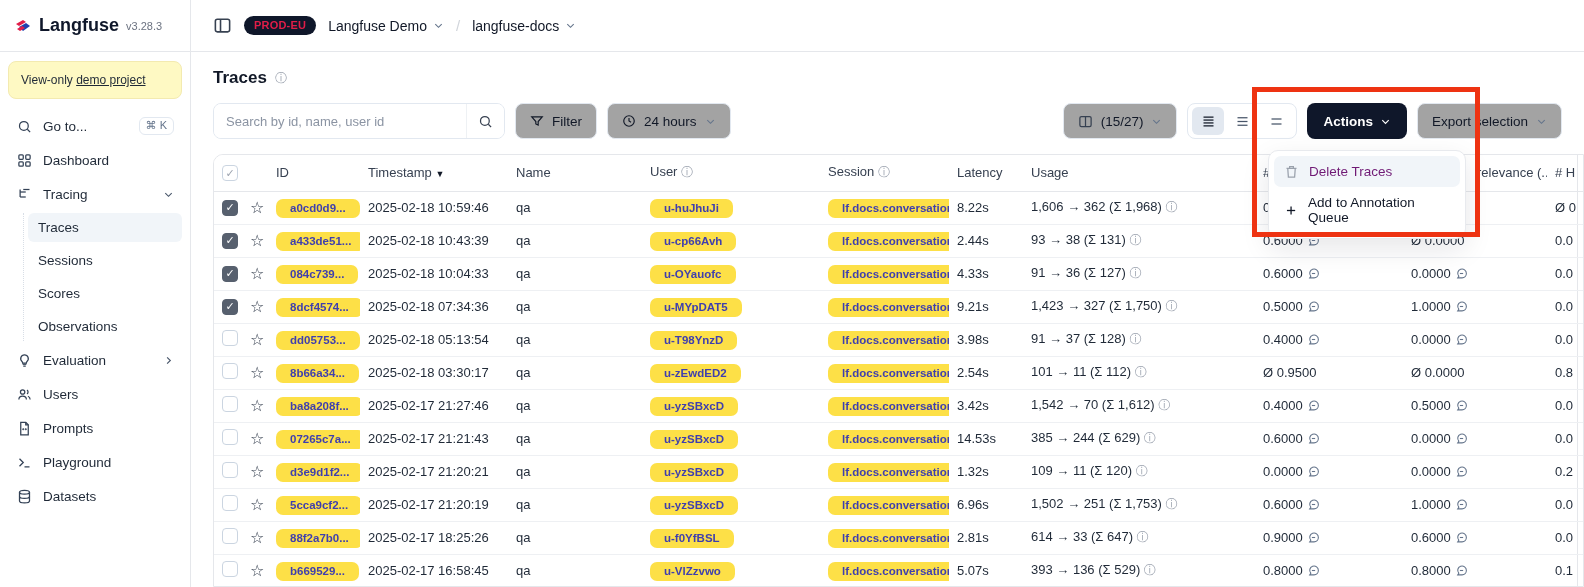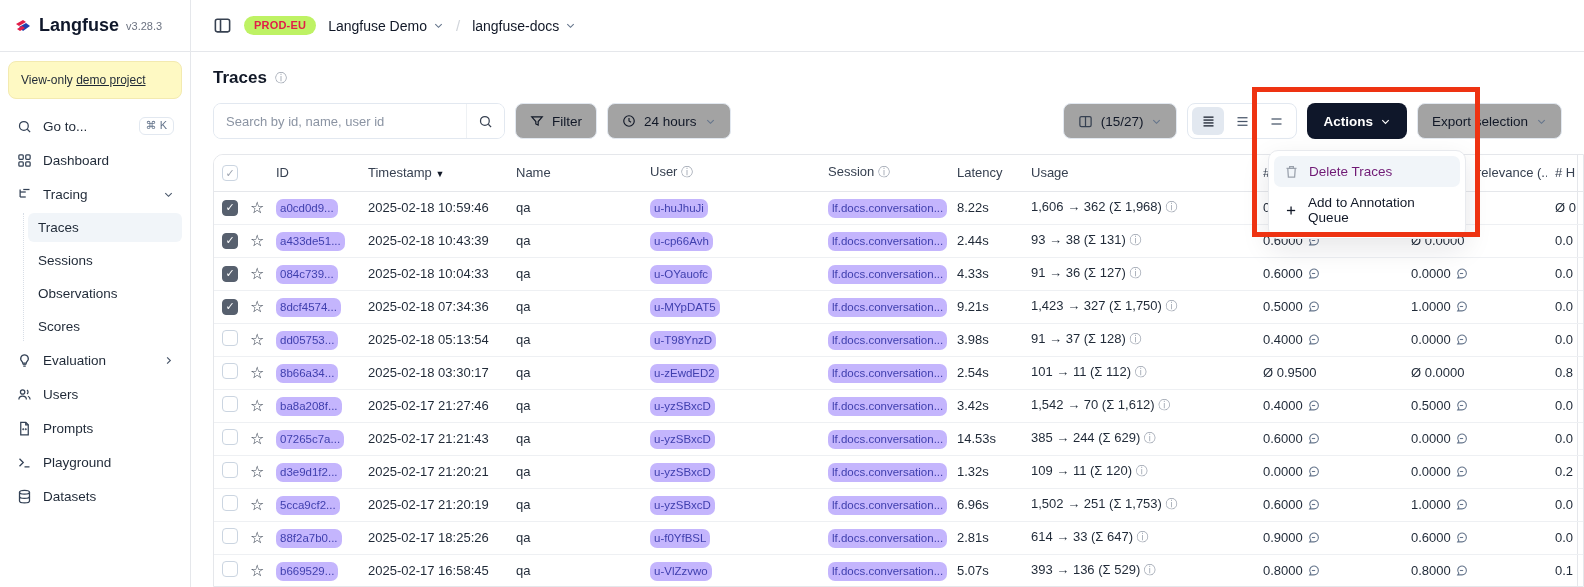--- a/index.html
+++ b/index.html
@@ -23,21 +23,21 @@
   .nav-item .ic { width:17px; display:flex; justify-content:center; color:#334155; }
   .nav-item kbd { margin-left:auto; border:1px solid #e2e8f0; border-radius:6px; padding:1px 6px 2px; font-size:11px; color:#64748b; font-family:inherit; background:#fff; }
   .nav-item .chev { margin-left:auto; color:#475569; display:flex; }
   .sub { margin-left:15px; border-left:1px dotted #d8dee6; padding-left:4px; }
   .sub .nav-item { height:29px; padding:0 10px; }
   .nav-item.active { background:#f1f5f9; }
 
   
   .main { flex:1; display:flex; flex-direction:column; min-width:0; }
   .topbar { height:52px; flex:0 0 52px; border-bottom:1px solid #e5e7eb; display:flex; align-items:center; gap:12px; padding:0 22px; }
-  .env-badge { background:#bef264; color:#e11d48; font-size:11px; font-weight:700; padding:3px 10px 4px; border-radius:999px; letter-spacing:.2px; }
+  .env-badge { background:#0f172a; color:#e11d48; font-size:11px; font-weight:700; padding:3px 10px 4px; border-radius:999px; letter-spacing:.2px; }
   .crumb { display:flex; align-items:center; gap:6px; font-size:14px; font-weight:500; color:#111827; cursor:pointer; }
   .crumb-sep { color:#d1d5db; font-size:15px; }
   .icon-btn { display:flex; align-items:center; justify-content:center; color:#374151; cursor:pointer; }
 
   .page-head { padding:16px 22px 10px; display:flex; align-items:center; gap:8px; }
   .page-title { font-size:17px; font-weight:700; color:#111827; }
   .info { color:#9ca3af; font-size:12px; }
 
   .toolbar { display:flex; align-items:center; gap:10px; padding:2px 22px 0; height:44px;justify-content:center; }
   .search { display:flex; width:292px; height:36px; border:1px solid #e2e8f0; border-radius:8px; background:#fff; overflow:hidden; }
@@ -50,21 +50,21 @@
   .seg .seg-btn { width:32px; height:28px; border:0; background:transparent; border-radius:6px; display:flex; align-items:center; justify-content:center; cursor:pointer; }
   .seg .seg-btn.on { background:#e2e8f0; }
   .btn-primary { height:36px; border:0; border-radius:8px; background:#0f172a; color:#fff; display:inline-flex; align-items:center; gap:7px; padding:0 16px; font-size:13.5px; font-weight:600; cursor:pointer; font-family:inherit; }
 
   
   .table-wrap { margin:12px 0 0 22px; border:1px solid #e5e7eb; border-radius:10px 0 0 0; overflow:hidden; flex:1; }
   table { border-collapse:collapse; table-layout:fixed; width:1409px; font-size:13px; }
   thead th { height:36px; font-weight:500; color:#374151; text-align:left; padding:0 8px; border-bottom:1px solid #e5e7eb; white-space:nowrap; overflow:hidden; background:#fff; }
   tbody td { height:33px; padding:0 8px; border-bottom:1px solid #eef0f3; white-space:nowrap; overflow:hidden; color:#1f2937; background:#fff; }
   td.extra, th.extra { border-left:1px solid #e5e7eb; }
-  .chip { background:#c4b5fd; color:#3f3fae; font-weight:400; font-size:11.5px; padding:3px 4px 4px; border-radius:7px; cursor:pointer; }
+  .chip { background:#fde047; color:#3f3fae; font-weight:700; font-size:11.5px; padding:3px 14px 4px; border-radius:7px; cursor:pointer; }
   .cb { width:16px; height:16px; border-radius:4px; border:1px solid #cbd5e1; background:#fff; display:inline-flex; align-items:center; justify-content:center; font-size:11px; line-height:1; cursor:pointer; color:#9ca3af; }
   .cb.checked { background:#57606e; border-color:#57606e; color:#fff; }
   .star { font-size:16px; color:#374151; cursor:pointer; }
   .sort { font-size:9px; color:#111827; }
   .score-cell { display:inline-flex; align-items:center; gap:4px; }
 
   
   .dropdown { position:absolute; left:1268px; top:150px; width:198px; background:#fff; border:1px solid #e8eaee; border-radius:10px; box-shadow:0 10px 28px rgba(15,23,42,.10); padding:5px; z-index:40; }
   .menu-item { display:flex; align-items:center; gap:10px; padding:8px 10px; border-radius:7px; font-size:13.5px; color:#111827; font-weight:500; cursor:pointer; }
   .menu-item.disabled { background:#f1f5f9; color:#701a75; font-weight:400; }
@@ -136,24 +136,24 @@
       </div>
 
       <div class="sub" id="tracing-sub">
           <div class="nav-item active">
             <span>Traces</span>
           </div>
           <div class="nav-item">
             <span>Sessions</span>
           </div>
           <div class="nav-item">
-            <span>Observations</span>
+            <span>Scores</span>
           </div>
           <div class="nav-item">
-            <span>Scores</span>
+            <span>Observations</span>
           </div>
         </div>
 
       <div class="nav-item">
         <span class="ic">
             <svg width="15" height="15" viewBox="0 0 24 24" fill="none" stroke="#334155" stroke-width="2">
               <path d="M9 18h6"></path>
               <path d="M10 21h4"></path>
               <path d="M12 3a6 6 0 0 0-4 10.5c.8.7 1 1.5 1 2.5h6c0-1 .2-1.8 1-2.5A6 6 0 0 0 12 3z"></path>
             </svg>

